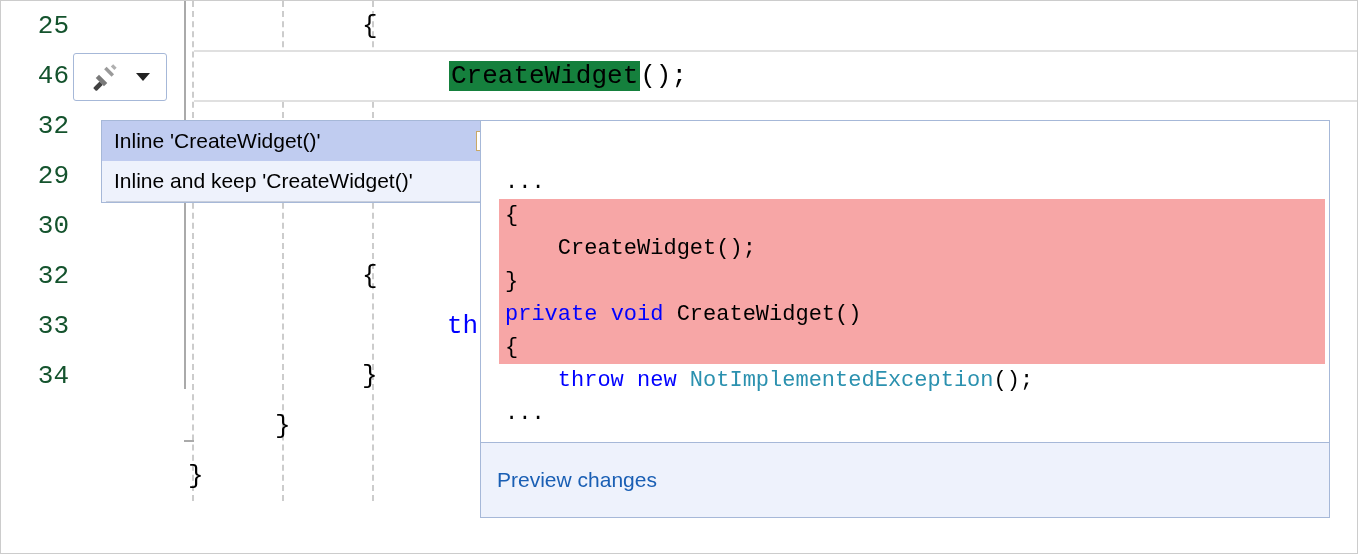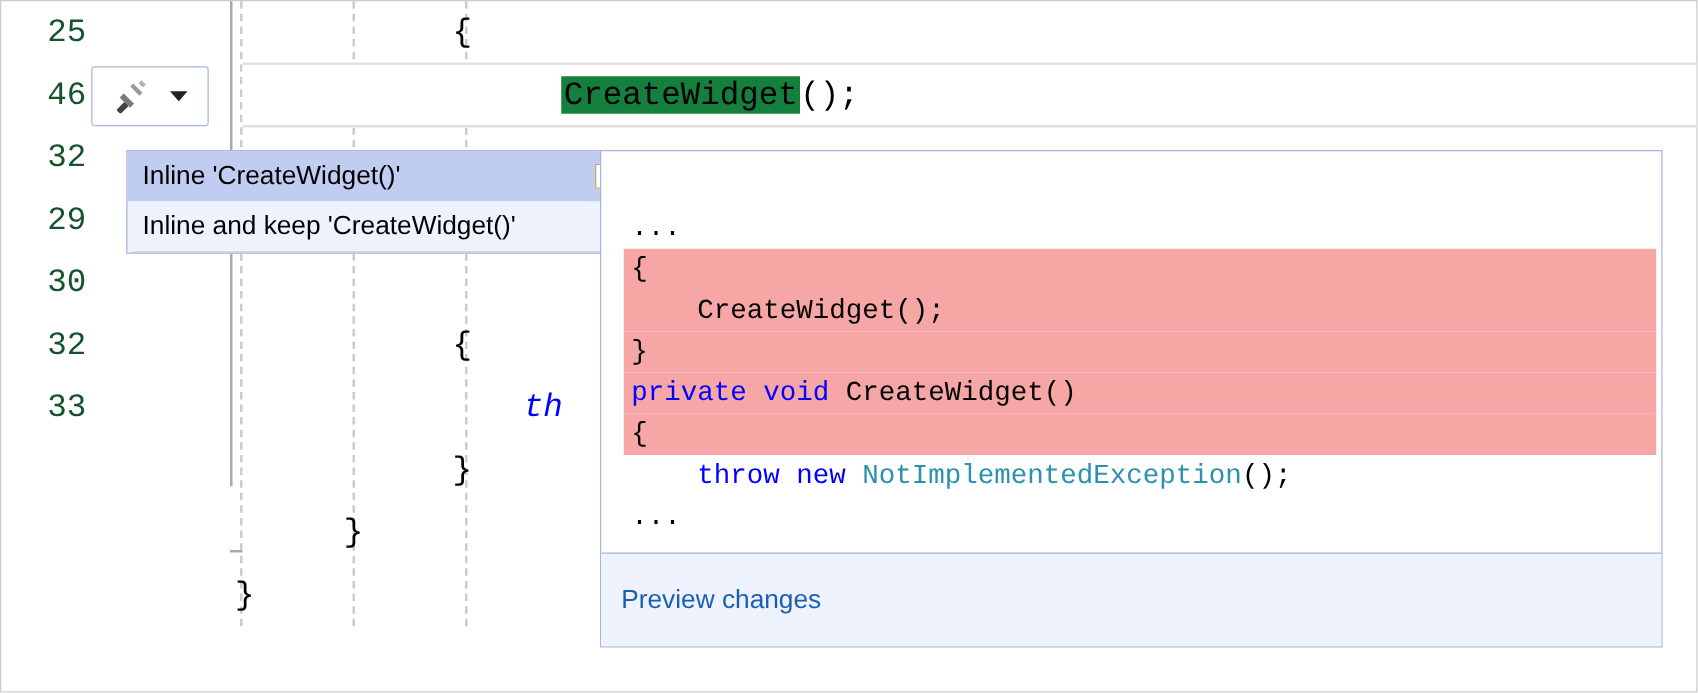--- a/index.html
+++ b/index.html
@@ -181,38 +181,39 @@
 
 <div class="editor">
   <div class="gutter">
     <div>25</div>
     <div>46</div>
     <div>32</div>
     <div>29</div>
     <div>30</div>
     <div>32</div>
     <div>33</div>
+    <div>34</div>
   </div>
 
   <div class="code-area">
     <div class="guide g1"></div>
     <div class="guide g2"></div>
     <div class="guide g3"></div>
     <div class="outline1"></div>
     <div class="outline-btm" style="top:439px;"></div>
 
     <div class="line-hl"></div>
 
     <div class="code-line"><span class="code-text" style="left:283px;">{</span></div>
     <div class="code-line"><span class="code-text" style="left:370px;"><span class="hl">CreateWidget</span><span>();</span></span></div>
     <div class="code-line"></div>
     <div class="code-line"></div>
     <div class="code-line"></div>
     <div class="code-line"><span class="code-text" style="left:283px;">{</span></div>
-    <div class="code-line"><span class="code-text kw" style="left:340px;font-style:italic;">th</span></div>
+    <div class="code-line"><span class="code-text kw" style="left:368px;">th</span></div>
     <div class="code-line"><span class="code-text" style="left:283px;">}</span></div>
     <div class="code-line"><span class="code-text" style="left:196px;">}</span></div>
     <div class="code-line"><span class="code-text" style="left:109px;">}</span></div>
   </div>
 
   <div class="lightbulb" title="Quick Actions">
     <svg class="screwdriver" viewBox="0 0 24 24">
       <rect x="2" y="18" width="8" height="4" rx="1" fill="#414141" transform="rotate(-45 6 20)"></rect>
       <rect x="7" y="10" width="4" height="10" fill="#7a7a7a" transform="rotate(-45 9 15)"></rect>
       <rect x="14" y="3" width="3" height="9" fill="#9a9a9a" transform="rotate(-45 15.5 7.5)"></rect>

